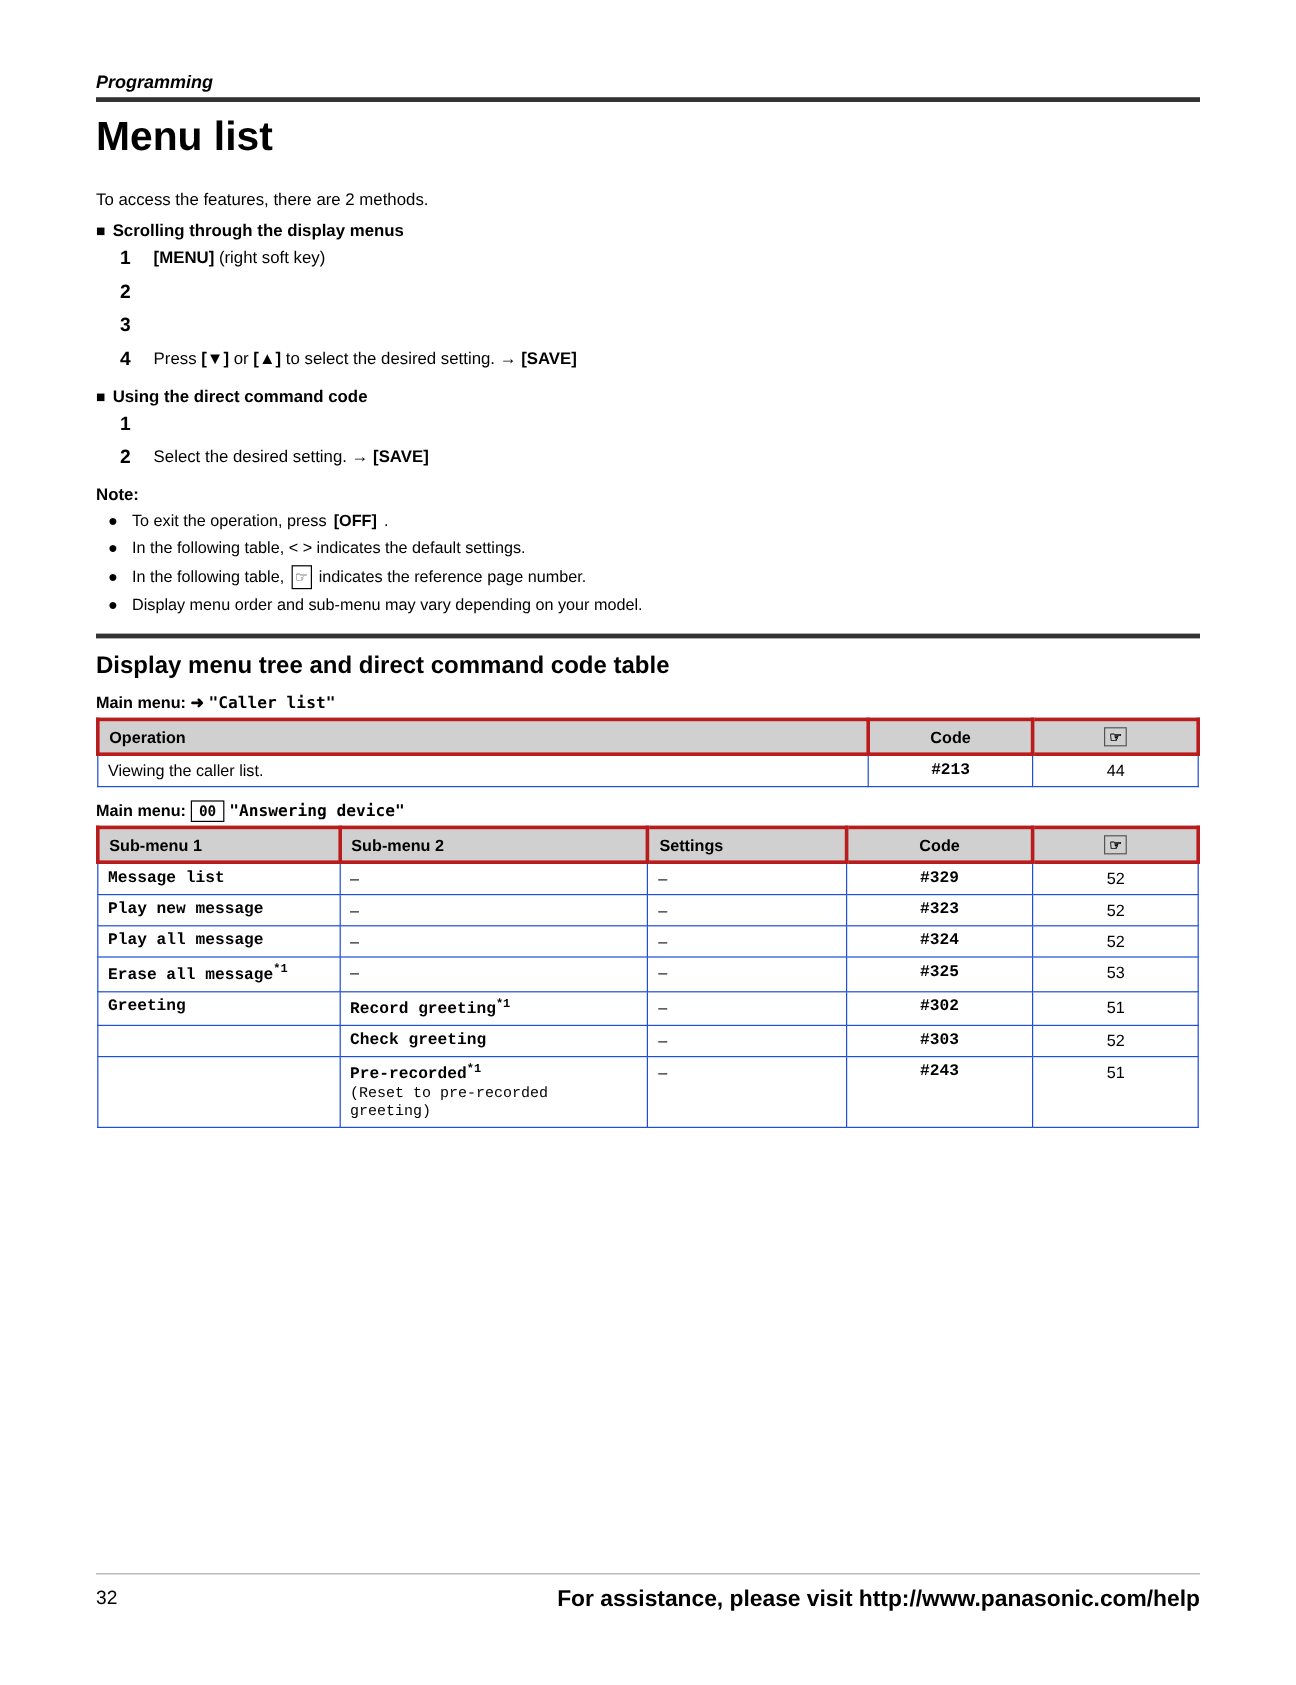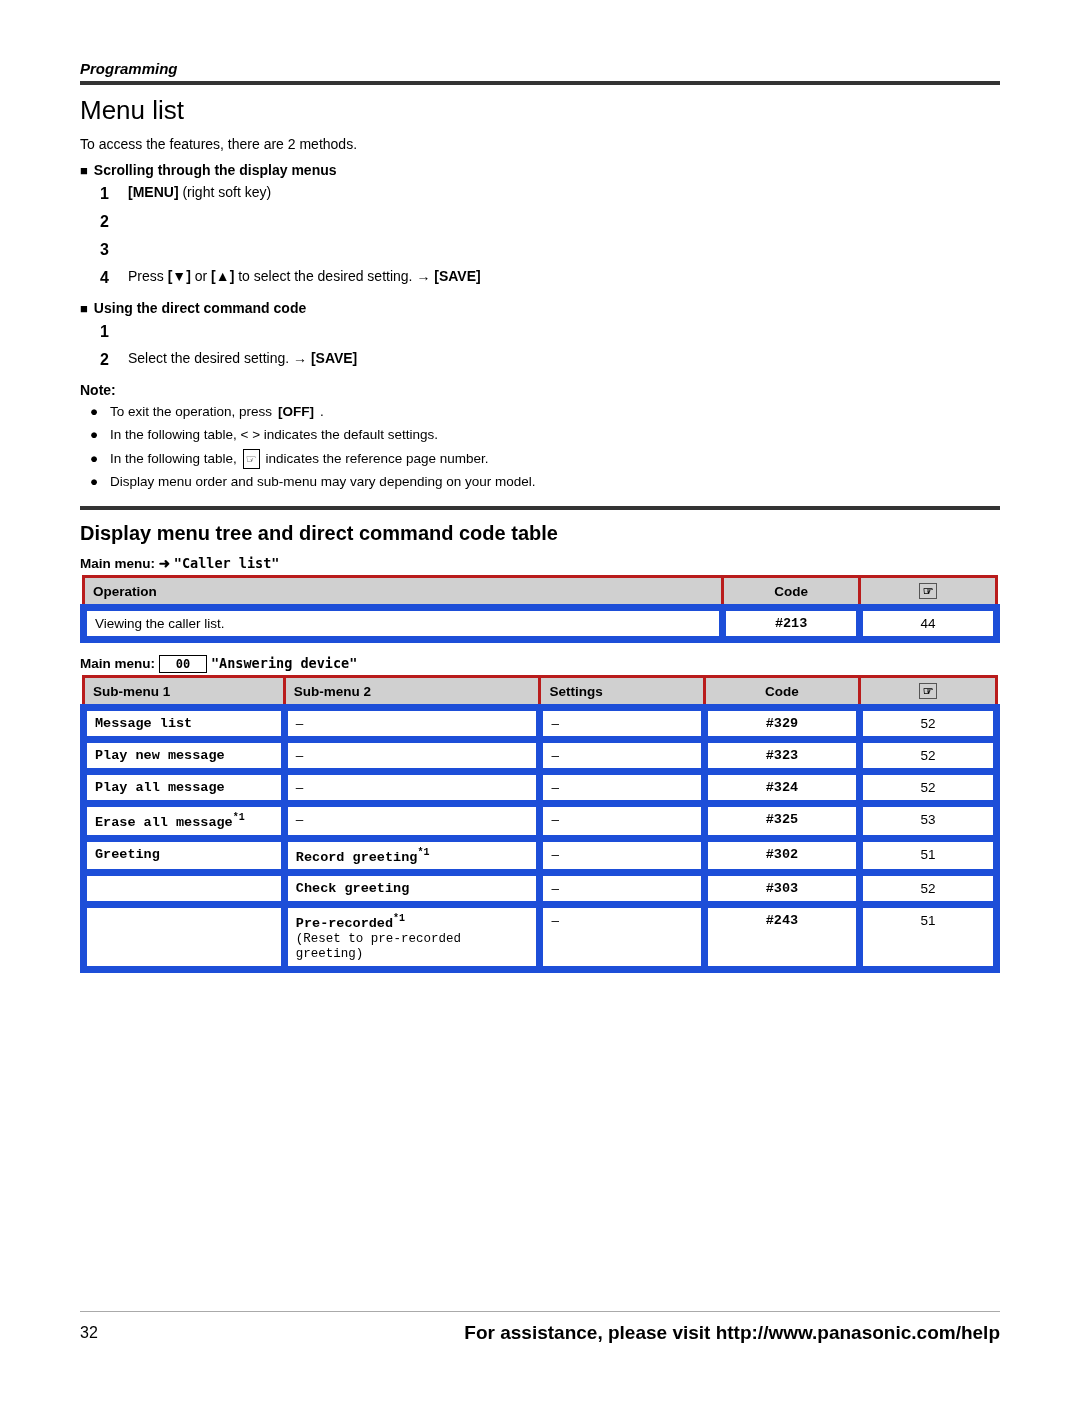--- a/index.html
+++ b/index.html
@@ -17,23 +17,23 @@
       font-weight: bold;
       font-size: 15px;
       margin-bottom: 4px;
     }
     .thick-rule {
       border: none;
       border-top: 4px solid #333;
       margin: 4px 0 10px 0;
     }
     h1.page-heading {
-      font-size: 26px;
-      font-weight: normal;
-      margin-bottom: 10px;
+      font-size: 34px;
+      font-weight: bold;
+      margin-bottom: 24px;
     }
     .intro-text {
       margin-bottom: 8px;
       font-size: 14px;
     }
     .section-heading {
       font-weight: bold;
       margin: 10px 0 4px 0;
       display: flex;
       align-items: flex-start;
@@ -101,21 +101,21 @@
       font-size: 13.5px;
     }
     table th {
       background: #d0d0d0;
       border: 3px solid #b91c1c;
       padding: 5px 8px;
       text-align: left;
       font-weight: bold;
     }
     table td {
-      border: 7px solid #1d4ed8;
+      border: 1px solid #1d4ed8;
       padding: 5px 8px;
       vertical-align: top;
     }
     table th.code-col, table td.code-col {
       text-align: center;
       font-weight: bold;
     }
     table th.ref-col, table td.ref-col {
       text-align: center;
     }
@@ -239,21 +239,21 @@
       </thead>
       <tbody>
         <tr>
           <td>Viewing the caller list.</td>
           <td class="code-col bold-cell">#213</td>
           <td class="ref-col">44</td>
         </tr>
       </tbody>
     </table>
 
-    <p class="menu-label">Main menu: <span style="border:1px solid #000; padding:1px 16px; font-family:monospace; font-size:12px;">00</span> <span style="font-family:monospace;">"Answering device"</span></p>
+    <p class="menu-label">Main menu: <span style="border:1px solid #000; padding:1px 6px; font-family:monospace; font-size:12px;">00</span> <span style="font-family:monospace;">"Answering device"</span></p>
     <table>
       <thead>
         <tr>
           <th style="width:22%;">Sub-menu 1</th>
           <th style="width:28%;">Sub-menu 2</th>
           <th style="width:18%;">Settings</th>
           <th class="code-col" style="width:17%;">Code</th>
           <th class="ref-col" style="width:15%;"><span style="font-size:12px; border:1px solid #555; padding:0 3px; font-family:serif;">☞</span></th>
         </tr>
       </thead>

